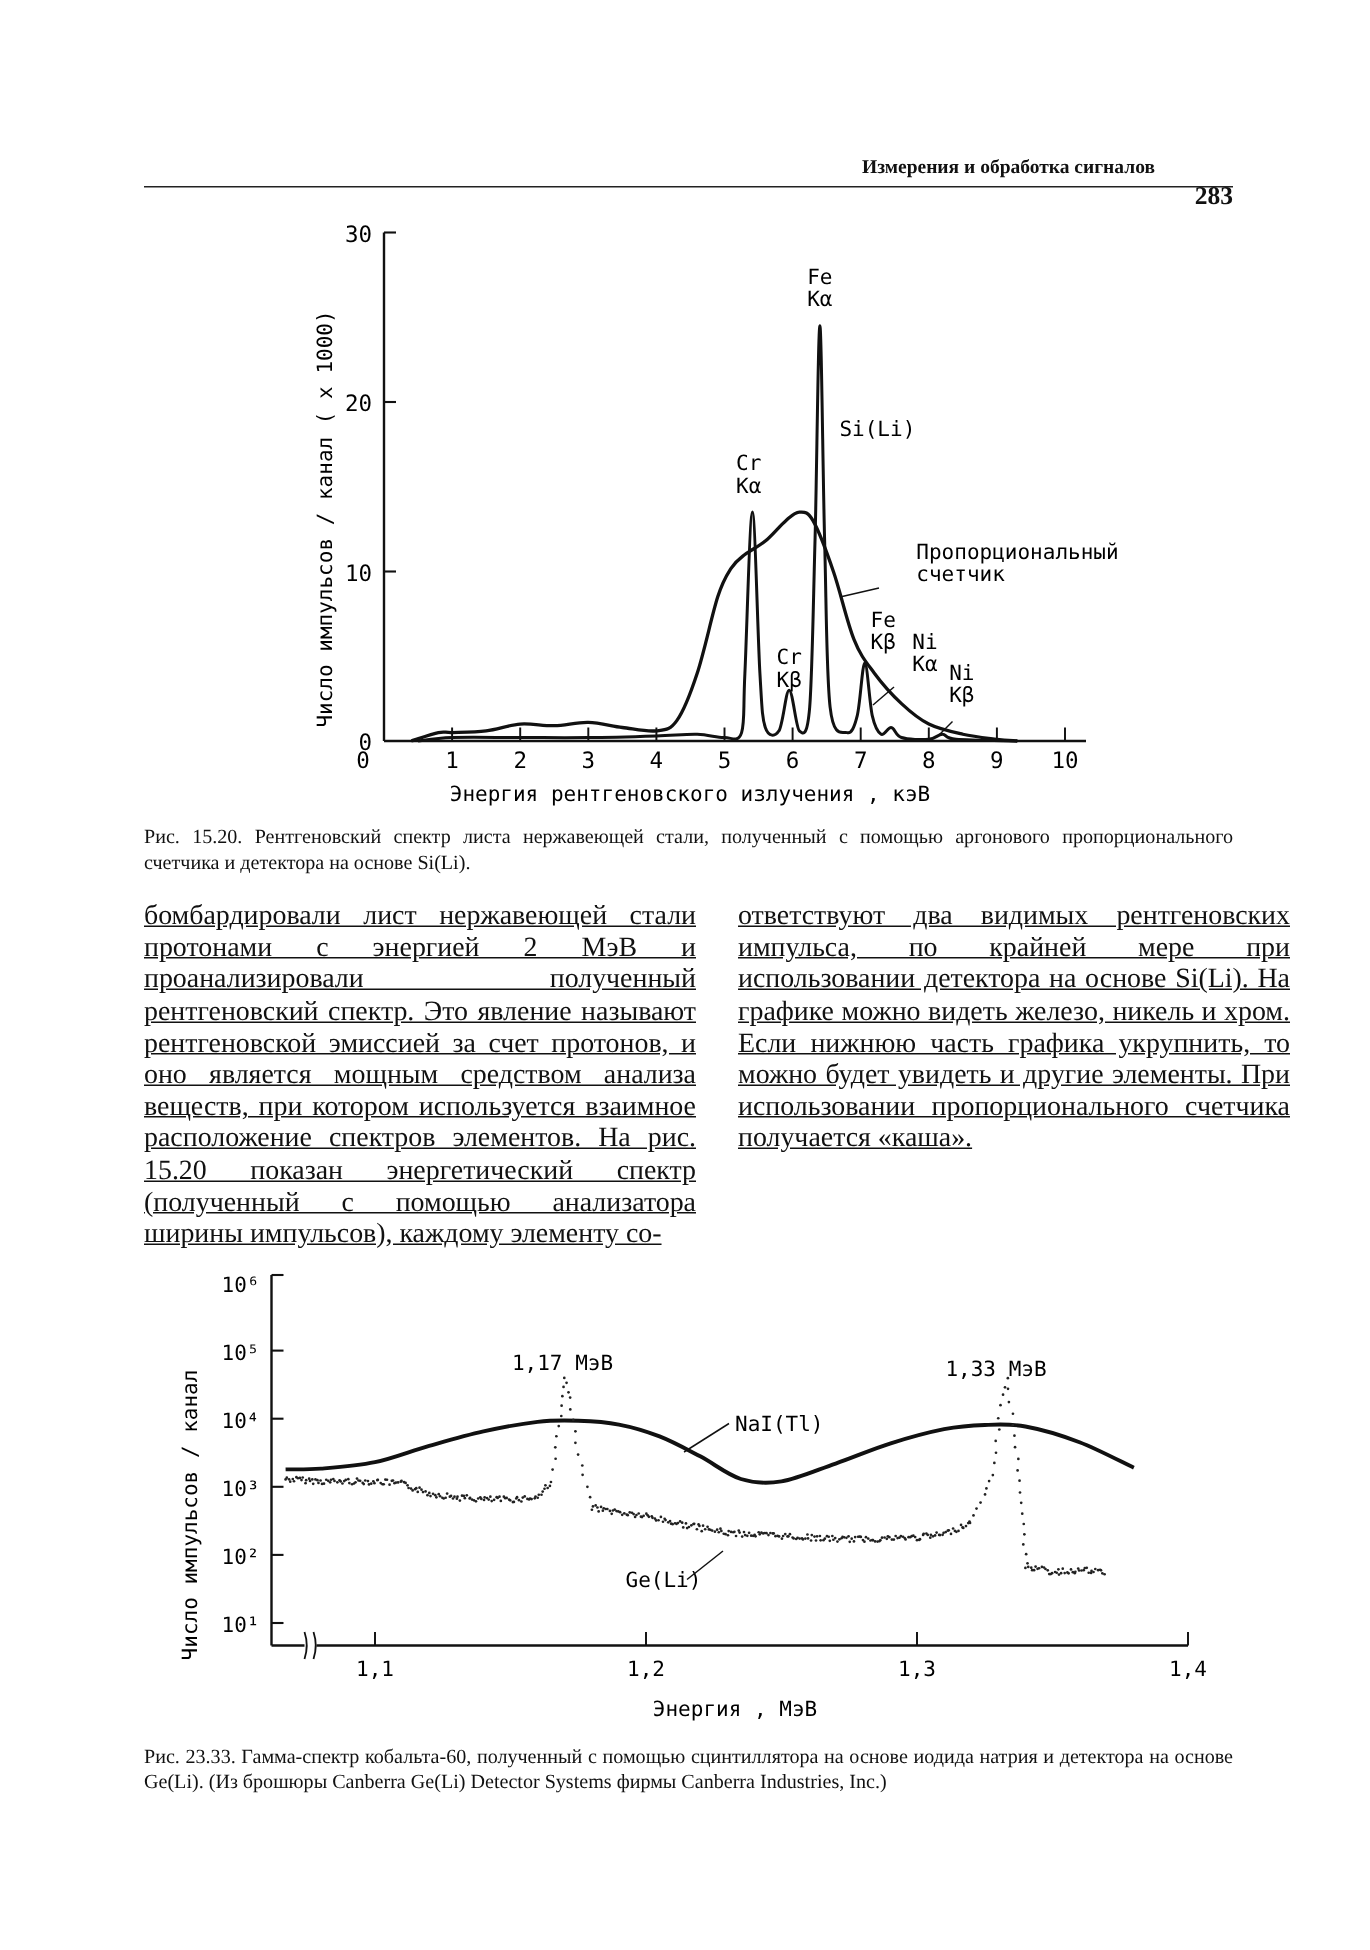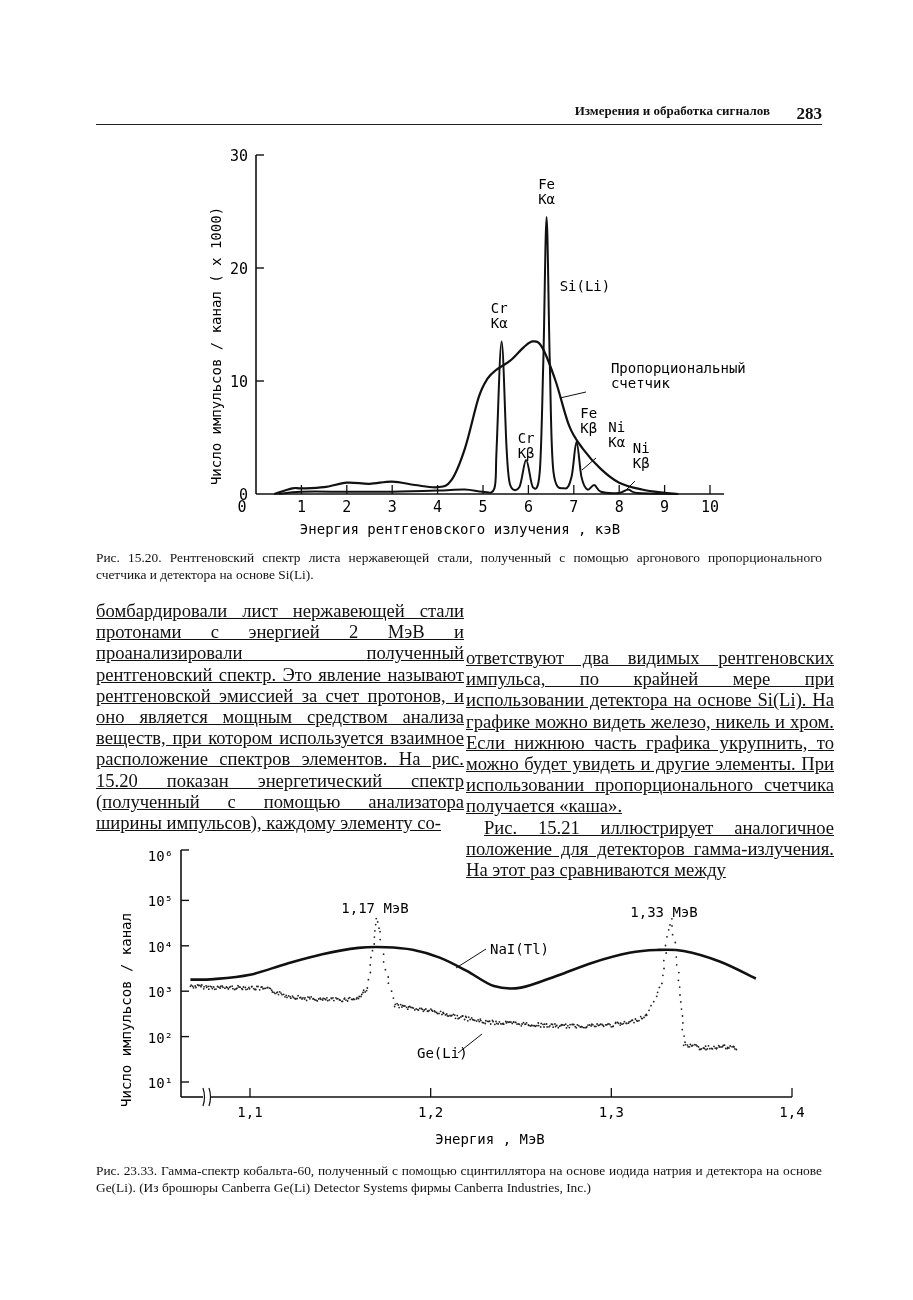--- a/index.html
+++ b/index.html
@@ -1,25 +1,25 @@
 <!DOCTYPE html>
 <html><head>
 <meta charset="utf-8">
 <style>
   html, body { margin:0; padding:0; background:#fff; }
   body { width:913px; height:1300px; position:relative; overflow:hidden; font-family:"Liberation Serif", serif; color:#111; }
   .running-head { position:absolute; left:96px; top:100px; width:726px; height:24px; border-bottom:1.5px solid #222; }
   .rh-title { position:absolute; right:52px; top:3px; font-weight:bold; font-size:13px; }
-  .rh-page { position:absolute; right:0; top:4px; font-weight:bold; font-size:17px; }
+  .rh-page { position:absolute; right:0; top:21px; font-weight:bold; font-size:17px; }
   svg { position:absolute; left:0; top:0; }
   .caption { position:absolute; left:96px; width:726px; font-size:13.4px; line-height:17px; text-align:justify; }
   .col { position:absolute; top:600px; width:368px; font-size:18.6px; line-height:21.2px; }
   .col p { margin:0; text-align:justify;text-decoration:underline; }
   .col-left { left:96px; }
-  .col-right { left:466px;margin-top:47px; }
+  .col-right { left:492px; }
   .indent { text-indent:18px; }
 </style>
 </head>
 <body>
 
 <div class="running-head">
   <span class="rh-title">Измерения и обработка сигналов</span>
   <span class="rh-page">283</span>
 </div>
 
@@ -77,21 +77,20 @@
     <line x1="596" y1="458" x2="582" y2="470" stroke="#111"></line>
     <line x1="635" y1="481" x2="626" y2="490" stroke="#111"></line>
   </svg>
 <div class="caption" style="top:549px;">Рис. 15.20. Рентгеновский спектр листа нержавеющей стали, полученный с помощью аргонового пропорционального счетчика и детектора на основе Si(Li).</div>
 
 <div class="col col-left">
   <p>бомбардировали лист нержавеющей стали протонами с энергией 2 МэВ и проанализировали полученный рентгеновский спектр. Это явление называют рентгеновской эмиссией за счет протонов, и оно является мощным средством анализа веществ, при котором используется взаимное расположение спектров элементов. На рис. 15.20 показан энергетический спектр (полученный с помощью анализатора ширины импульсов), каждому элементу со-</p>
 </div>
 <div class="col col-right">
   <p>ответствуют два видимых рентгеновских импульса, по крайней мере при использовании детектора на основе Si(Li). На графике можно видеть железо, никель и хром. Если нижнюю часть графика укрупнить, то можно будет увидеть и другие элементы. При использовании пропорционального счетчика получается «каша».</p>
-  <p class="indent">Рис. 15.21 иллюстрирует аналогичное положение для детекторов гамма-излучения. На этот раз сравниваются между</p>
 </div>
 
 <svg id="fig2" width="913" height="1160" viewBox="0 0 913 1160">
     <line x1="181" y1="850" x2="181" y2="1097" stroke="#111" stroke-width="1.6"></line>
     <line x1="181" y1="1097" x2="203" y2="1097" stroke="#111" stroke-width="1.6"></line>
     <line x1="211" y1="1097" x2="792" y2="1097" stroke="#111" stroke-width="1.6"></line>
     <path d="M203,1088 q3,9 0,18 M209,1088 q3,9 0,18" fill="none" stroke="#111" stroke-width="1.2"></path>
     <line x1="181" y1="850" x2="189" y2="850" stroke="#111" stroke-width="1.4"></line>
     <line x1="181" y1="1082" x2="189" y2="1082" stroke="#111" stroke-width="1.4"></line>
     <text x="173" y="1088" text-anchor="end" font-family="&quot;DejaVu Sans Mono&quot;, monospace" font-size="14">10¹</text>

